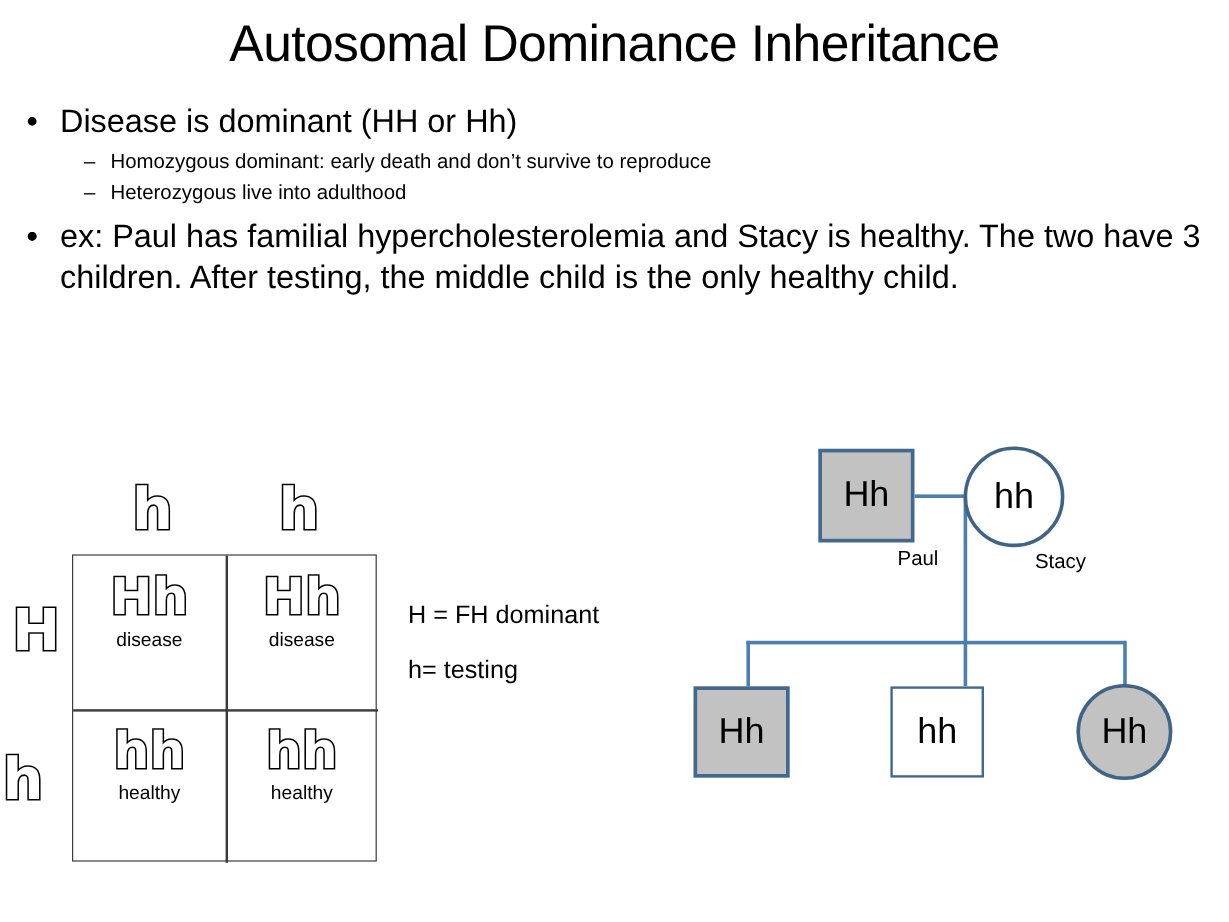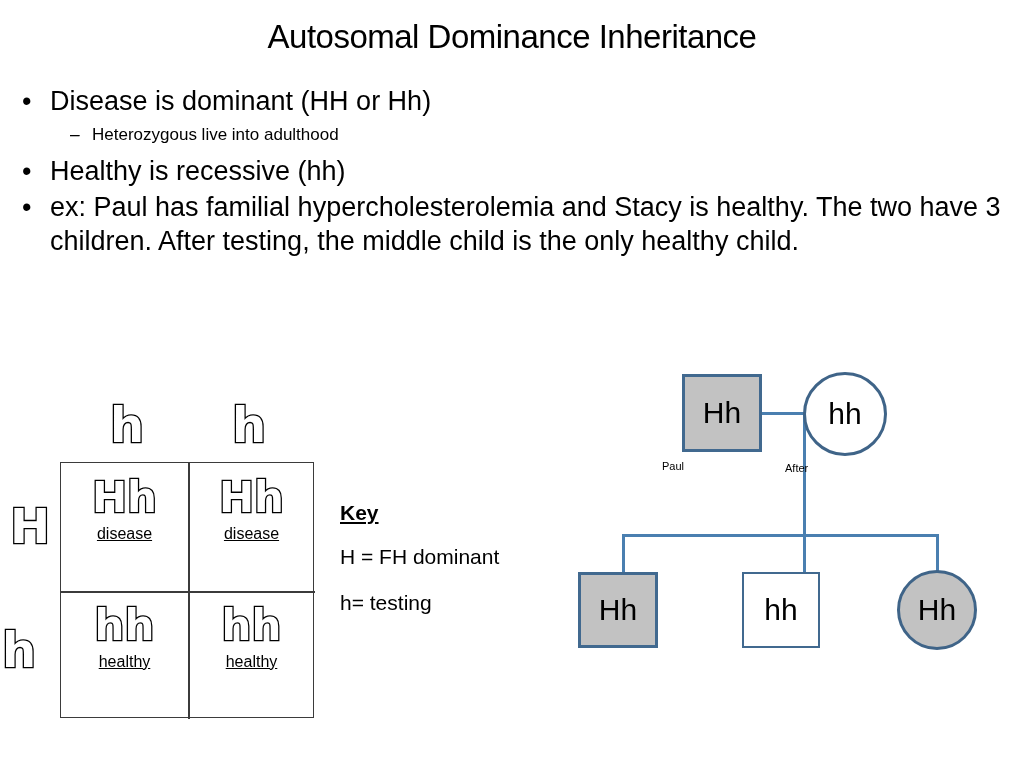--- a/index.html
+++ b/index.html
@@ -17,21 +17,21 @@
     color: #000000;
   }
 
   
   .slide-title {
     position: absolute;
     left: 0;
     top: 8px;
     width: 1024px;
     text-align: center;
-    font-size: 33px;
+    font-size: 43px;
     line-height: 58px;
     font-weight: 400;
     letter-spacing: -0.5px;
     white-space: nowrap;
     color: #000;
   }
 
   
   .bullets {
     position: absolute;
@@ -133,21 +133,20 @@
   .pn-cell .geno {
     font-size: 42px;
     line-height: 46px;
   }
   .pn-cell .pheno {
     font-size: 16px;
     line-height: 20px;
     margin-top: 3px;
     font-family: "Liberation Sans", sans-serif;
     color: #000;
-    text-decoration: underline;
   }
 
   
   #key {
     position: absolute;
     left: 340px;
     top: 500px;
     width: 200px;
   }
   #key .key-title {
@@ -193,51 +192,51 @@
     display: flex;
     align-items: center;
     justify-content: center;
     font-size: 30px;
     color: #000;
   }
   .fill-gray { background: #c2c2c2; }
   .fill-white { background: #ffffff; }
   .ped-label {
     position: absolute;
-    font-size: 11px;
+    font-size: 17px;
     line-height: 20px;
-    text-align: left;
+    text-align: right;
     color: #000;
   }
 </style>
 </head>
 <body>
 
 <div class="slide-title">Autosomal Dominance Inheritance</div>
 
 <div class="bullets">
 
   <div class="bullet-l1 para">
     <span class="dot">•</span>
     <span>Disease is dominant (HH or Hh)</span>
   </div>
 
   <div class="sub-group">
     <div class="bullet-l2">
       <span class="dash">–</span>
+      <span>Homozygous dominant: early death and don’t survive to reproduce</span>
     </div>
     <div class="bullet-l2">
       <span class="dash">–</span>
       <span>Heterozygous live into adulthood</span>
     </div>
   </div>
 
   <div class="bullet-l1 para">
     <span class="dot">•</span>
-    <span>Healthy is recessive (hh)</span>
   </div>
 
   <div class="bullet-l1 para">
     <span class="dot">•</span>
     <span>ex: Paul has familial hypercholesterolemia and Stacy is healthy. The two have 3 children. After testing, the middle child is the only healthy child.</span>
   </div>
 
 </div>
 
 <div id="punnett">
@@ -269,21 +268,20 @@
 
     <div class="pn-cell" style="left:127px; top:128px;">
       <div class="geno hollow">hh</div>
       <div class="pheno">healthy</div>
     </div>
   </div>
 
 </div>
 
 <div id="key">
-  <div class="key-title">Key</div>
   <div class="key-line">H = FH dominant</div>
   <div class="key-line">h= testing</div>
 </div>
 
 <div id="pedigree">
 
   <div class="ped-line" style="left:202px; top:52px; width:84px; height:2.5px;"></div>
 
   <div class="ped-line" style="left:243px; top:52px; width:2.5px; height:123px;"></div>
 
@@ -294,21 +292,21 @@
   <div class="ped-line" style="left:376px; top:174px; width:2.5px; height:38px;"></div>
 
   <div class="ped-sq fill-gray" style="left:122px; top:14px; width:80px; height:78px;">
     <span>Hh</span>
   </div>
   <div class="ped-label" style="left:102px; top:96px; width:120px;">Paul</div>
 
   <div class="ped-ci fill-white" style="left:243px; top:12px; width:84px; height:84px;">
     <span>hh</span>
   </div>
-  <div class="ped-label" style="left:225px; top:98px; width:120px;">After</div>
+  <div class="ped-label" style="left:225px; top:98px; width:120px;">Stacy</div>
 
   <div class="ped-sq fill-gray" style="left:18px; top:212px; width:80px; height:76px;">
     <span>Hh</span>
   </div>
 
   <div class="ped-sq fill-white" style="left:182px; top:212px; width:78px; height:76px; border-width:2.5px;">
     <span>hh</span>
   </div>
 
   <div class="ped-ci fill-gray" style="left:337px; top:210px; width:80px; height:80px;">

